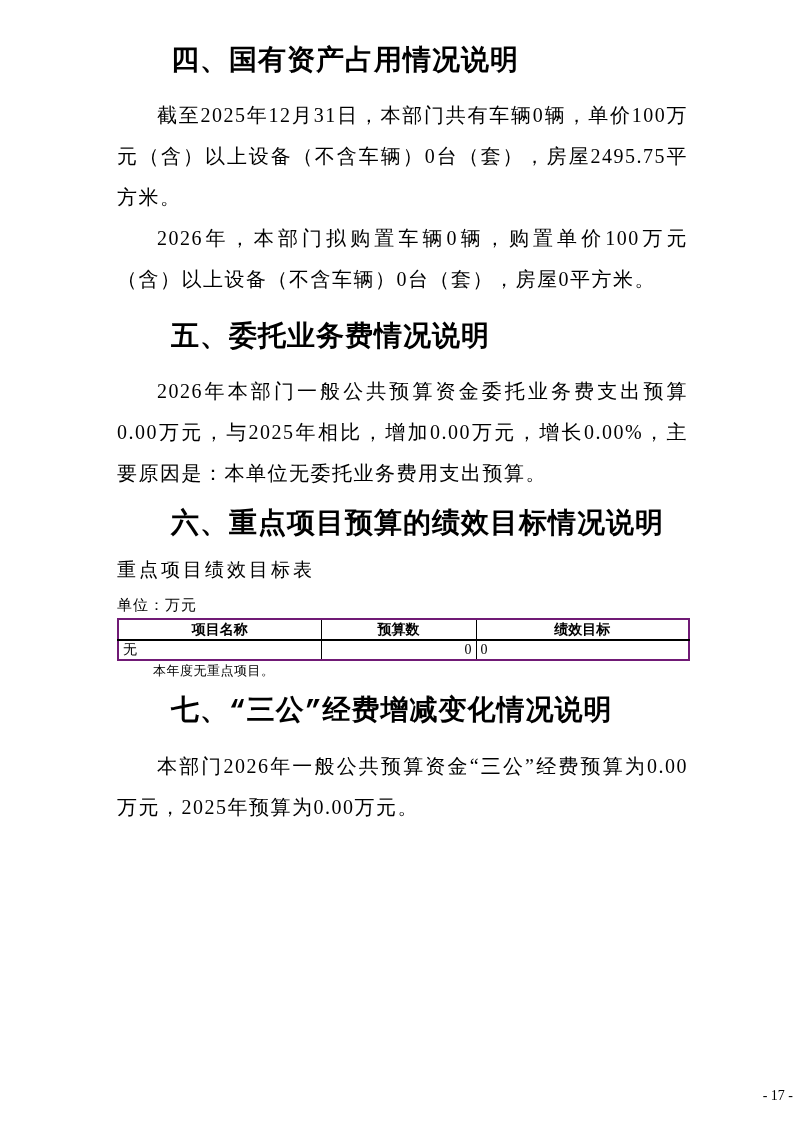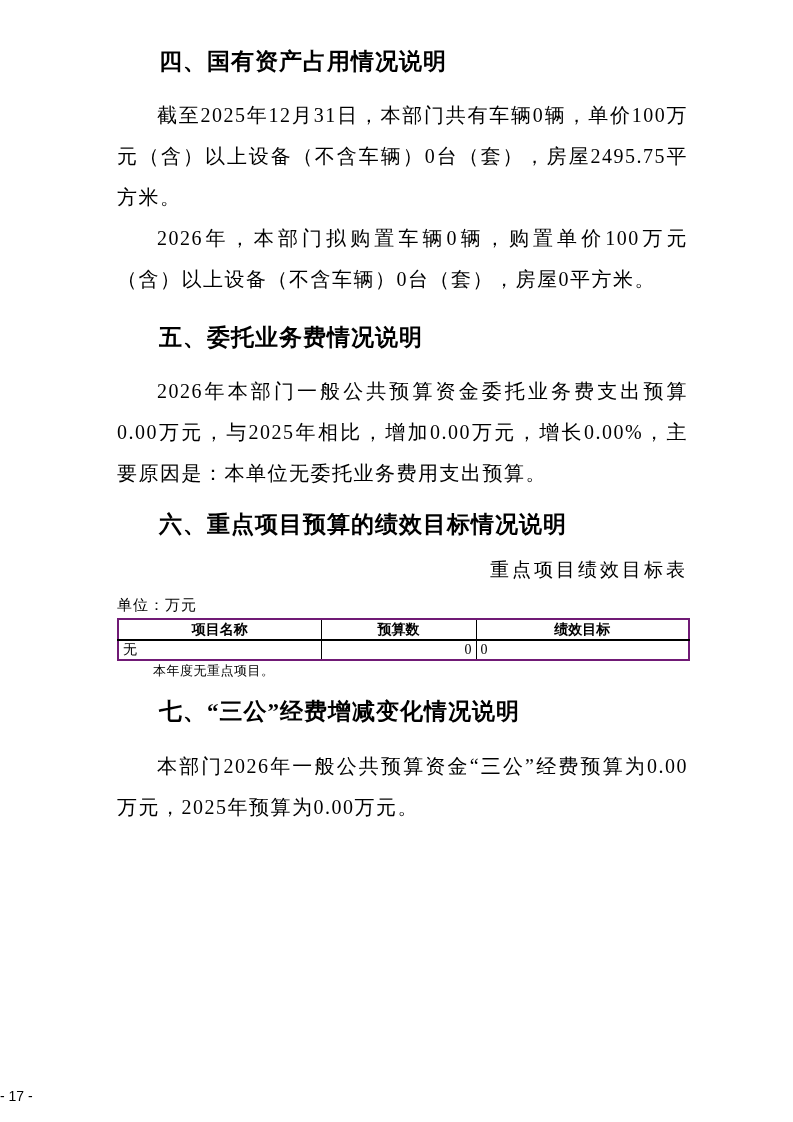--- a/index.html
+++ b/index.html
@@ -12,26 +12,26 @@
     width: 793px;
     height: 1122px;
     background: #ffffff;
     box-sizing: border-box;
     padding: 40px 105px 0 117px;
     color: #000000;
     font-family: "Liberation Serif", serif;
     overflow: hidden;
   }
   h2.sec-heading {
-    font-family: Liberation Serif, serif;
+    font-family: Liberation Mono, monospace;
     font-weight: 700;
-    font-size: 23px;
+    font-size: 28px;
     line-height: 28px;
     letter-spacing: 1px;
-    margin: 0;
+    margin: 12px;
     padding-left: 42px;
   }
   h2.s4 { margin-top: 8px; }
   h2.s5 { margin-top: 24px; }
   h2.s6 { margin-top: 17px; }
   h2.s7 { margin-top: 19px; }
   p.body-para {
     font-size: 20px;
     line-height: 41px;
     letter-spacing: 1.5px;
@@ -40,21 +40,21 @@
     text-indent: 2em;
   }
   p.p4a { margin-top: 19px; }
   p.p5  { margin-top: 19px; }
   p.p7  { margin-top: 20px; }
   .table-title {
     margin-top: 19px;
     font-size: 19px;
     line-height: 24px;
     letter-spacing: 3px;
-    text-align: right;
+    text-align: left;
   }
   .unit-label {
     margin-top: 15px;
     font-size: 15px;
     line-height: 17px;
     letter-spacing: 1px;
     text-align: left;
   }
   table.perf-table {
     margin-top: 4px;
@@ -91,23 +91,23 @@
     font-size: 13px;
     line-height: 16px;
     letter-spacing: 0.5px;
     margin-left: 36px;
   }
   .page-number {
     position: absolute;
     bottom: 18px;
     left: 0;
     right: 0;
-    text-align: left;
+    text-align: right;
     font-size: 14px;
-    font-family: Liberation Sans, sans-serif;
+    font-family: Liberation Serif, serif;
   }
 </style>
 </head>
 <body>
 
 <div class="page">
 
   <h2 class="sec-heading s4">四、国有资产占用情况说明</h2>
 
   <p class="body-para p4a">截至2025年12月31日，本部门共有车辆0辆，单价100万元（含）以上设备（不含车辆）0台（套），房屋2495.75平方米。</p>

